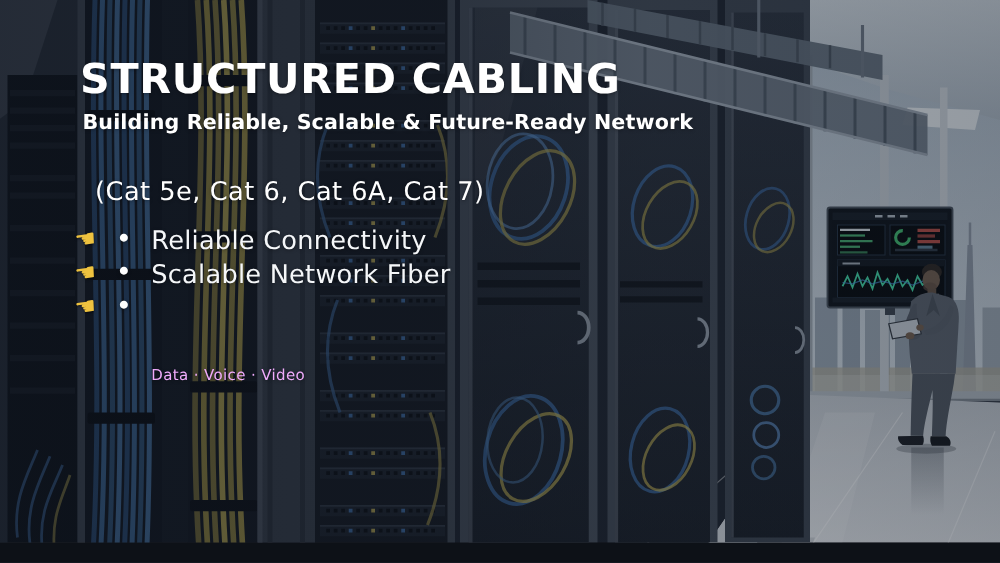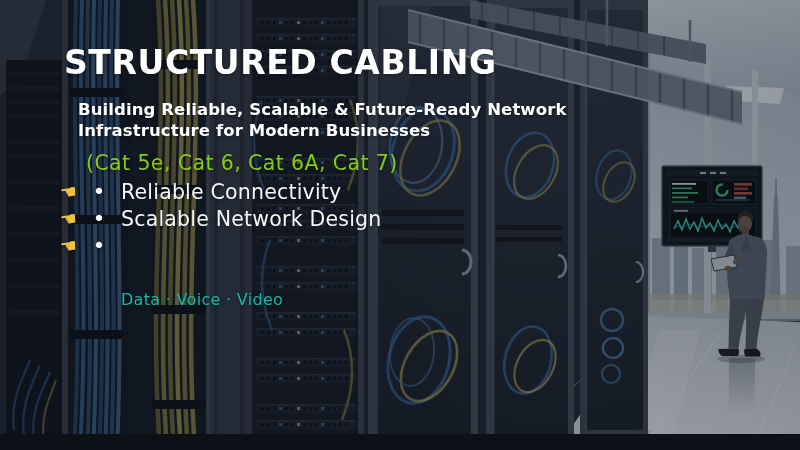--- a/index.html
+++ b/index.html
@@ -18,42 +18,42 @@
       rgba(17,25,38,.38) 100%);
   }
   .content{position:absolute;inset:0;color:var(--text-primary,#fff);}
   .content *{text-shadow:0 1px 3px rgba(0,0,0,.35);}
   .title{
     position:absolute;left:64px;top:45px;margin:0;
     font-size:33px;font-weight:700;letter-spacing:.6px;line-height:36px;
     color:var(--text-primary,#ffffff);
   }
   .subtitle{
-    position:absolute;left:66px;top:87px;margin:12px;
+    position:absolute;left:66px;top:87px;margin:0;
     font-size:16.5px;font-weight:700;line-height:21px;letter-spacing:.1px;
     color:var(--text-primary,#ffffff);
   }
   .standards{
-    position:absolute;left:68px;top:132px;margin:18px;
+    position:absolute;left:68px;top:132px;margin:8px;
     font-size:20.5px;font-weight:400;letter-spacing:.4px;line-height:26px;
-    color:#84cc16;
+    color:#ffffff;
   }
   .bullets{position:absolute;left:60px;top:178px;margin:0;padding:0;list-style:none;}
   .bullets li{display:flex;align-items:center;height:27px;}
   .hand{
     width:26px;flex:none;font-family:"DejaVu Sans",sans-serif;
     font-size:19px;line-height:1;color:var(--accent-yellow,#eec23f);
     transform:rotate(-8deg);text-shadow:0 1px 2px rgba(0,0,0,.5);
   }
   .dot{width:26px;flex:none;text-align:center;font-size:22px;line-height:1;margin-right:9px;color:#fdfefe;}
   .blabel{font-size:20.5px;font-weight:400;letter-spacing:.2px;color:#f5f7f9;white-space:nowrap;}
   .services{
     position:absolute;left:121px;top:289px;margin:0;
-    font-size:16px;font-weight:400;line-height:22.5px;letter-spacing:.3px;
-    color:#14b8a6;
+    font-size:12px;font-weight:400;line-height:22.5px;letter-spacing:.3px;
+    color:#f0abfc;
   }
 </style>
 </head>
 <body>
 
 <div class="stage">
 
   <svg class="bg" width="800" height="450" viewBox="0 0 800 450" xmlns="http://www.w3.org/2000/svg">
     <defs>
       <linearGradient id="gGlass" x1="0" y1="0" x2="0" y2="1">
@@ -315,34 +315,34 @@
       <path d="M718.5,349 L738.5,348.5 C739.5,351.5 739,354.5 738,356 L722,356 C719,354 718,351.5 718.5,349 Z" fill="#1a1d22"></path>
       <path d="M744.5,349 L757,349 C760.5,351 761,354 760,356.5 L745.5,356.5 C744,354 744,351.5 744.5,349 Z" fill="#14171b"></path>
     </g>
   </svg>
 
   <div class="overlay"></div>
 
   <div class="content">
     <h1 class="title">STRUCTURED CABLING</h1>
 
-    <p class="subtitle"><span>Building Reliable, Scalable &amp; Future-Ready Network</span><br><span>Infrastructure for Modern Businesses</span></p>
+    <p class="subtitle"><span>Building Reliable, Scalable &amp; Future-Ready Network</span><br></p>
 
     <p class="standards">(Cat 5e, Cat 6, Cat 6A, Cat 7)</p>
 
     <ul class="bullets">
       <li>
         <span class="hand">☚</span>
         <span class="dot">•</span>
         <span class="blabel">Reliable Connectivity</span>
       </li>
       <li>
         <span class="hand">☚</span>
         <span class="dot">•</span>
-        <span class="blabel">Scalable Network Design</span>
+        <span class="blabel">Scalable Network Fiber</span>
       </li>
       <li>
         <span class="hand">☚</span>
         <span class="dot">•</span>
       </li>
     </ul>
 
     <p class="services"><span>Data · Voice · Video</span><br></p>
   </div>
 </div>

